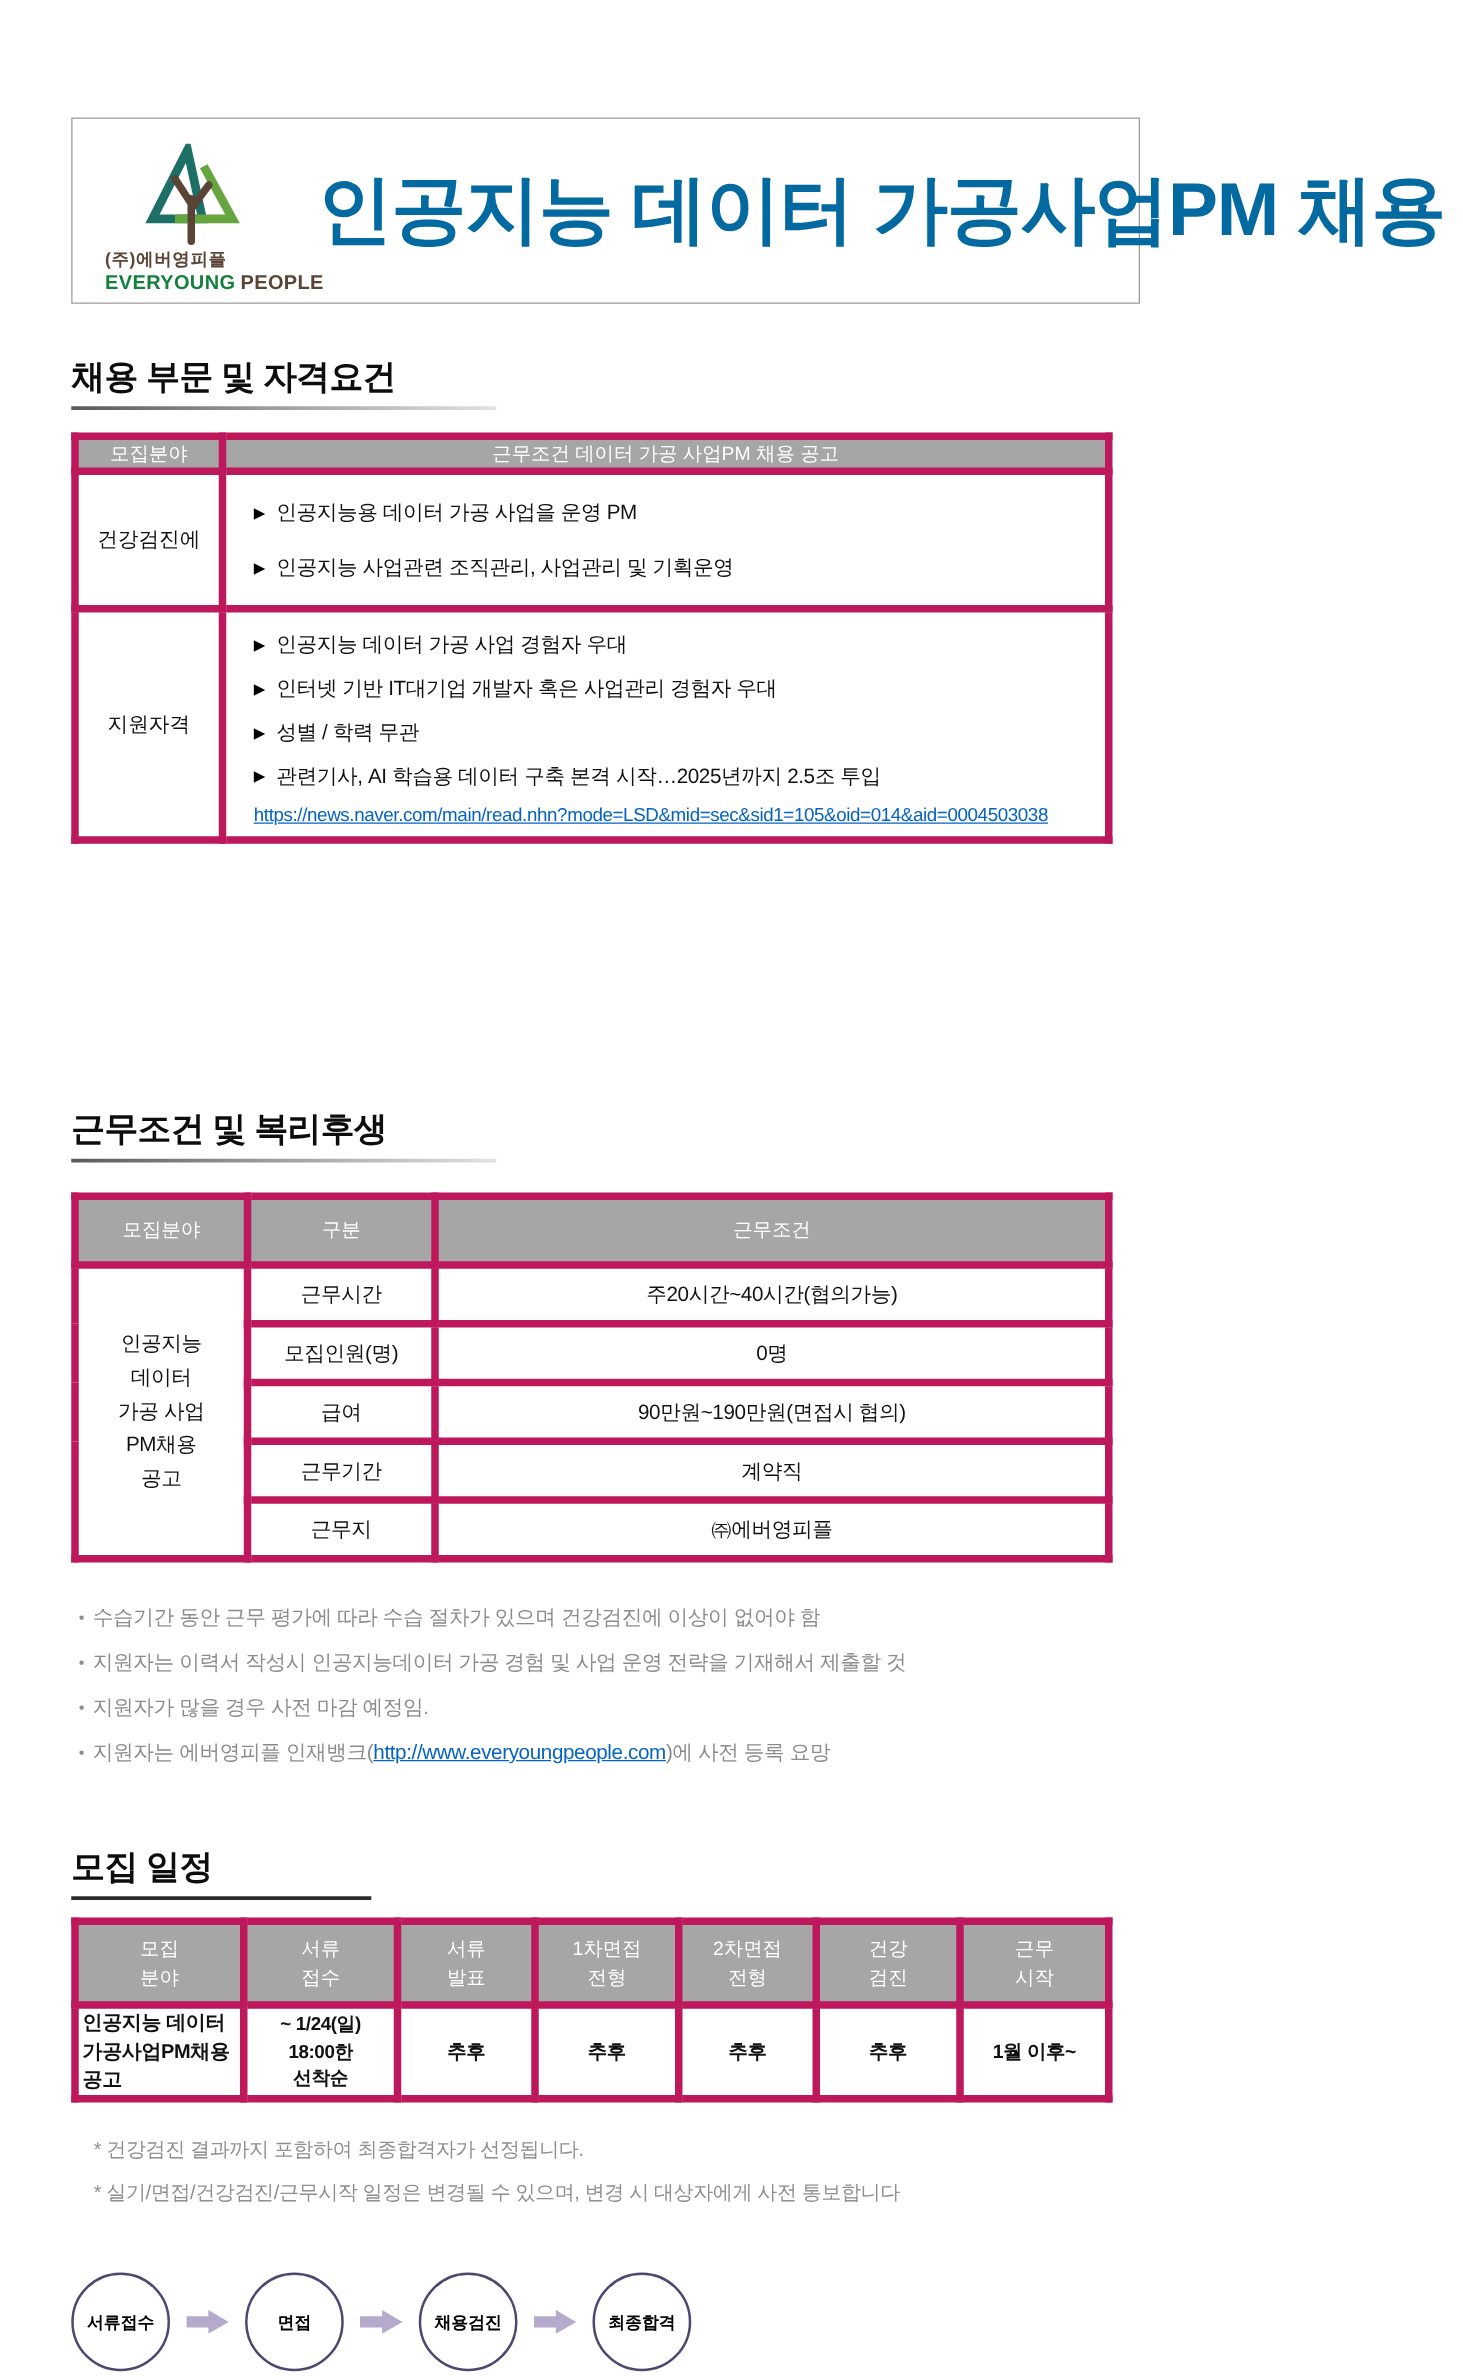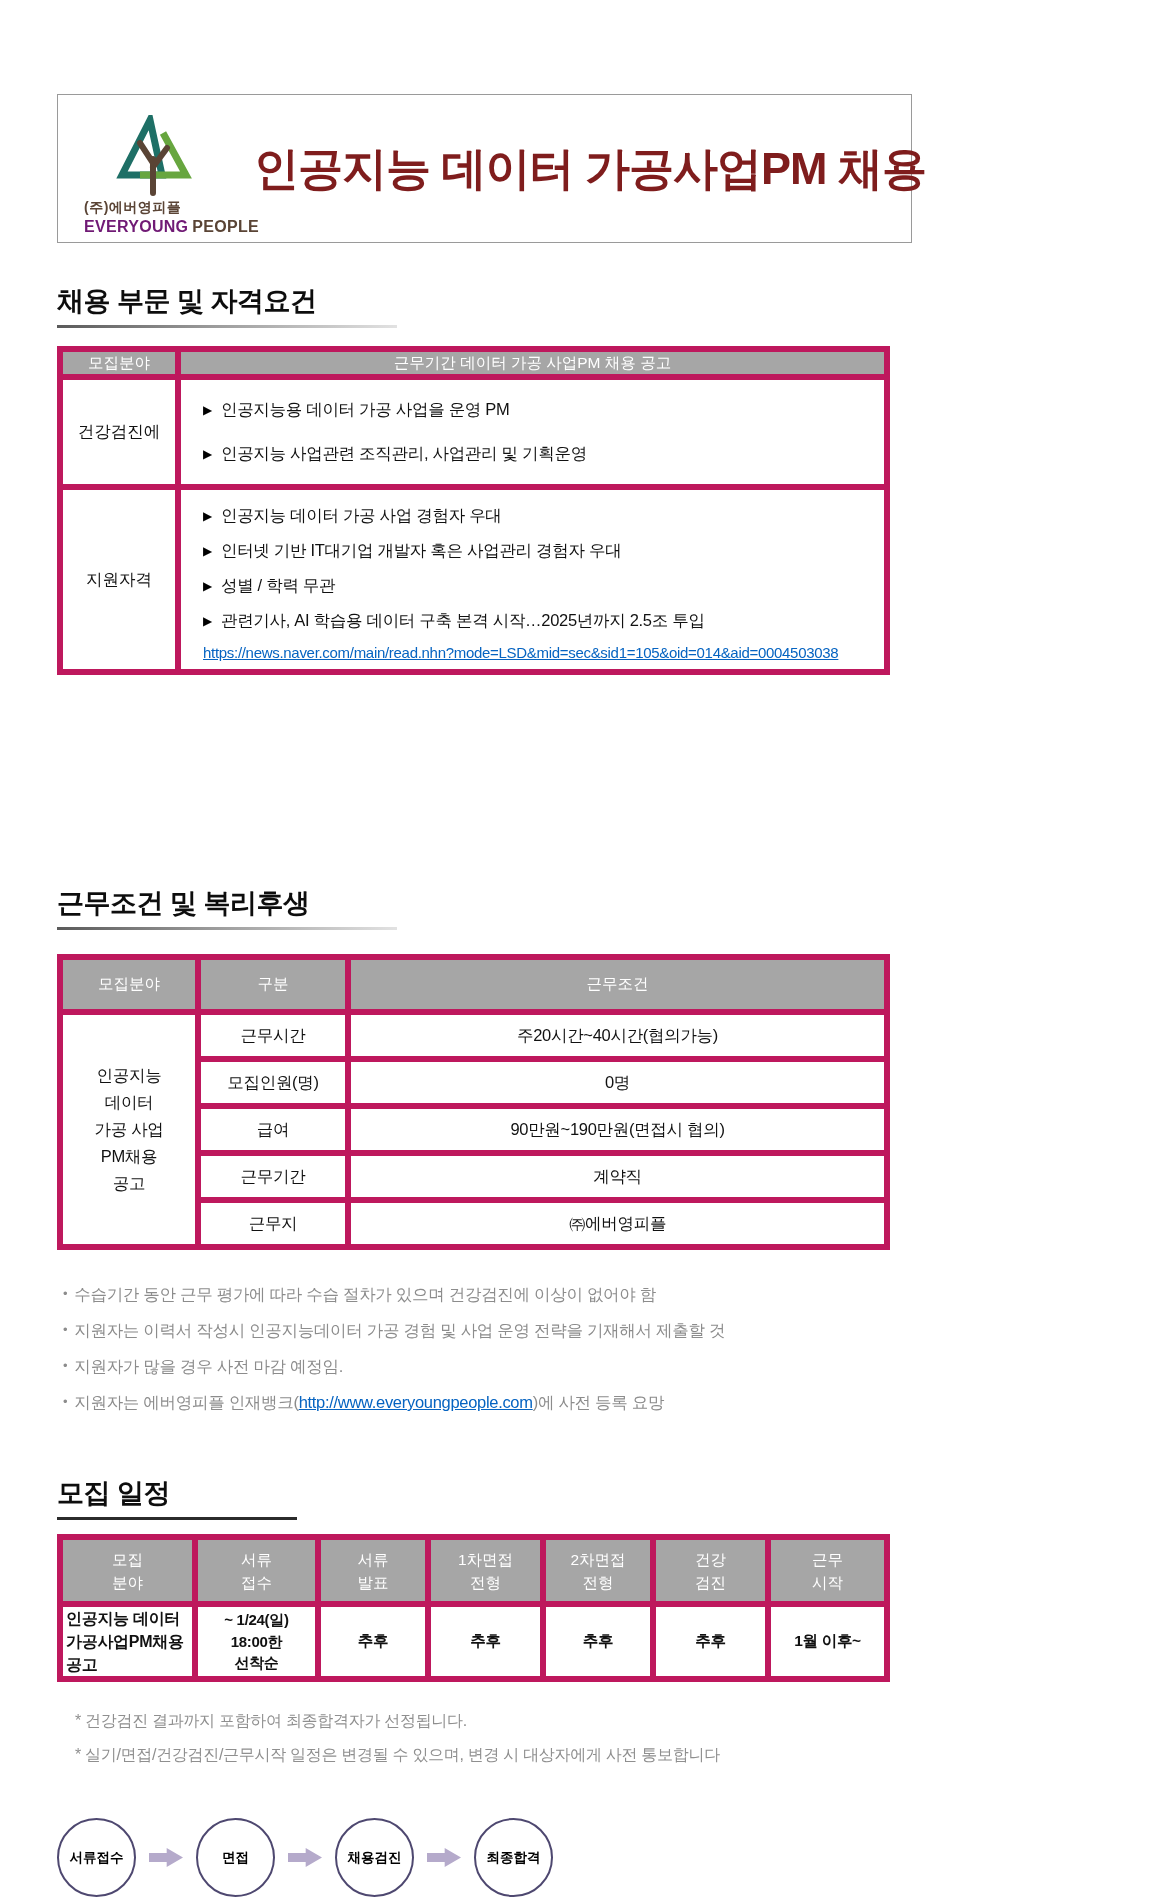--- a/index.html
+++ b/index.html
@@ -16,24 +16,24 @@
   .header-box {
     margin: 94px 0 0 57px;
     width: 855px; height: 149px;
     border: 1px solid #9a9a9a;
     display: flex; align-items: center;
   }
   .logo-wrap { width: 182px; padding-left: 26px; padding-top: 14px; flex-shrink: 0; }
   .logo-svg { display: block; margin-left: 26px; }
   .co-kr { font-size: 14px; font-weight: 700; color: #5a4435; margin-top: 2px; letter-spacing: 0.5px; }
   .brand { font-size: 16px; font-weight: 700; letter-spacing: 0.3px; margin-top: 1px; }
-  .brand-1 { color: #701a75; }
+  .brand-1 { color: #15803d; }
   .brand-2 { color: #5a4435; margin-left: 4px; }
   .main-title {
-    font-size: 45px; font-weight: 700; color: #7f1d1d;
+    font-size: 60px; font-weight: 700; color: #0369a1;
     white-space: nowrap; margin-left: 14px; letter-spacing: -1px;
   }
 
   
   .content { width: 833px; margin-left: 57px; }
 
   .sec-title { font-size: 27px; font-weight: 700; color: #0d0d0d; letter-spacing: -0.5px; }
   .sec-title.s1 { margin-top: 40px; }
   .sec-title.s2 { margin-top: 210px; }
   .sec-title.s3 { margin-top: 55px; }
@@ -130,21 +130,21 @@
     <div class="rule gray"></div>
 
     <table class="t1">
       <colgroup>
           <col style="width:118px">
           <col>
         </colgroup>
       <tbody>
           <tr>
         <th class="gray">모집분야</th>
-        <th class="gray">근무기간 데이터 가공 사업PM 채용 공고</th>
+        <th class="gray">근무조건 데이터 가공 사업PM 채용 공고</th>
       </tr>
       <tr class="row-duty">
         <td class="label-cell">건강검진에</td>
         <td class="items">
           <div class="items-inner">
             <div class="item">
                   <span class="tri">▶</span>
                   <span>인공지능용 데이터 가공 사업을 운영 PM</span>
                 </div>
             <div class="item">

